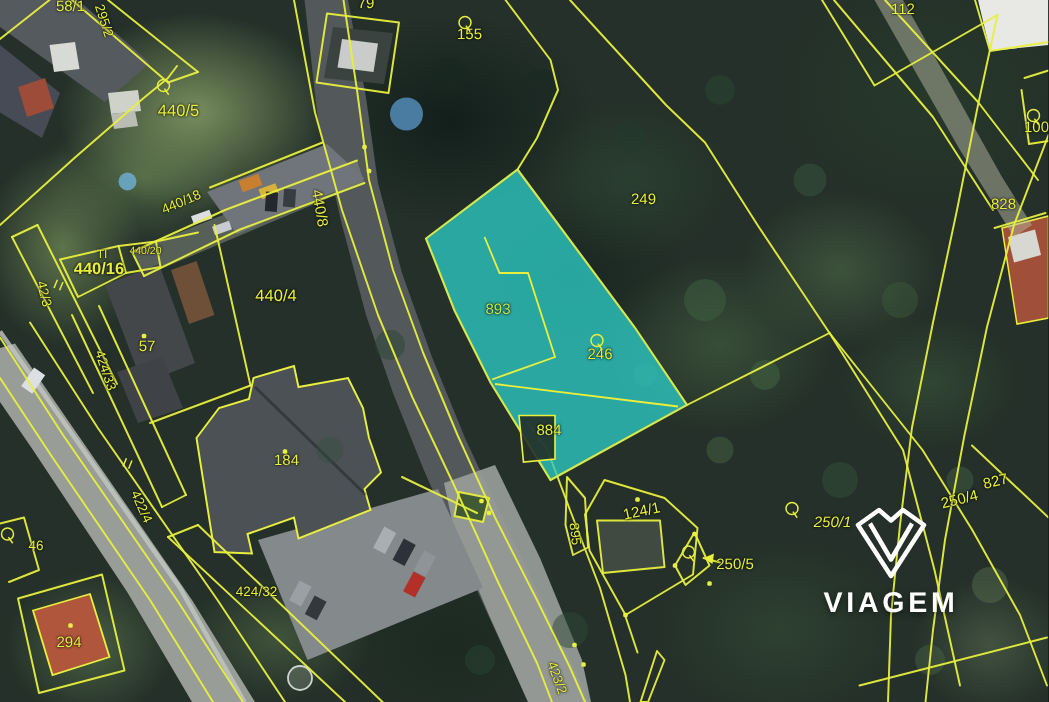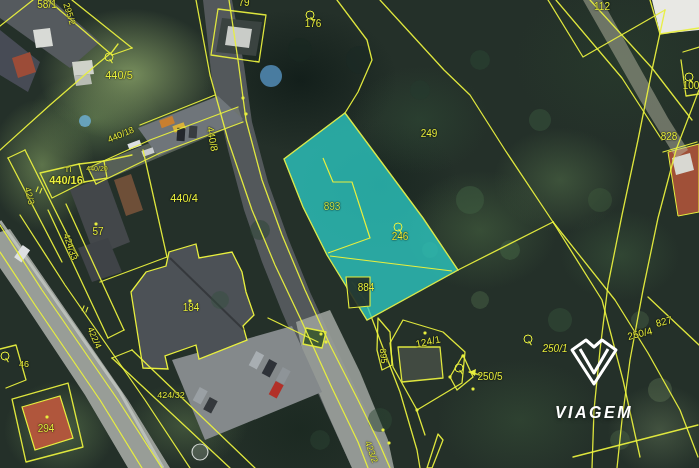--- a/index.html
+++ b/index.html
@@ -42,23 +42,22 @@
   .cmarker::after{
     content:"";position:absolute;width:1.4px;height:5px;background:var(--line);
     left:5px;top:5px;transform:rotate(-35deg);
   }
   .dot{position:absolute;width:3px;height:3px;background:var(--line);transform:translate(-50%,-50%);border-radius:1px;}
   .tick{position:absolute;width:7px;height:6px;transform:translate(-50%,-50%) rotate(22deg);}
   .tick::before,.tick::after{content:"";position:absolute;top:0;width:1.4px;height:6px;background:var(--line);}
   .tick::before{left:1px;} .tick::after{left:5px;}
   .logo{position:absolute;left:524px;top:336px;width:140px;text-align:center;pointer-events:none;}
   .logo-text{
-    color:#fff;font-weight:bold;font-size:16px;letter-spacing:2.5px;margin-top:16px;
+    color:#fff;font-weight:bold;font-size:19px;letter-spacing:2.5px;margin-top:4px;
     text-shadow:0 1px 4px rgba(0,0,0,.55);
-    font-style:italic;
   }
   .logo svg{display:block;margin:0 auto;}
 </style>
 </head>
 <body>
 
 <div class="stage" style="--line: #e8ef3e; --lbl: #e8ef3e;">
   <div class="aerial"></div>
 
   <svg class="overlay" width="699" height="468" viewBox="0 0 699 468">
@@ -217,21 +216,21 @@
       <path d="M330,256 L452,271" stroke="#e8ef3e" stroke-width="1.2" fill="none"></path>
       <path d="M346,277 L370,277 L370,306 L349,308 Z" fill="#233028" fill-opacity="0.9" stroke="#e8ef3e" stroke-width="1.1"></path>
     </g>
   </svg>
 
   <div class="labels">
       <div class="plabel" style="left: 47px; top: 5px; font-size: 10px; transform: translate(-50%, -50%) rotate(0deg);">58/1</div>
       <div class="plabel" style="left: 69px; top: 14px; font-size: 9px; transform: translate(-50%, -50%) rotate(72deg);">295/2</div>
       <div class="plabel" style="left: 108px; top: 75px; font-size: 11px; transform: translate(-50%, -50%) rotate(0deg); padding-left: 22px;">440/5</div>
       <div class="plabel" style="left: 244px; top: 3px; font-size: 10px; transform: translate(-50%, -50%) rotate(0deg);">79</div>
-      <div class="plabel" style="left: 313px; top: 24px; font-size: 10px; transform: translate(-50%, -50%) rotate(0deg);">176</div>
+      <div class="plabel" style="left: 313px; top: 24px; font-size: 10px; transform: translate(-50%, -50%) rotate(0deg);">155</div>
       <div class="plabel" style="left: 602px; top: 7px; font-size: 10px; transform: translate(-50%, -50%) rotate(0deg);">112</div>
       <div class="plabel" style="left: 691px; top: 86px; font-size: 10px; transform: translate(-50%, -50%) rotate(0deg);">100</div>
       <div class="plabel" style="left: 669px; top: 137px; font-size: 10px; transform: translate(-50%, -50%) rotate(0deg);">828</div>
       <div class="plabel" style="left: 429px; top: 134px; font-size: 10px; transform: translate(-50%, -50%) rotate(0deg);">249</div>
       <div class="plabel" style="left: 121px; top: 135px; font-size: 9px; transform: translate(-50%, -50%) rotate(-23deg);">440/18</div>
       <div class="plabel" style="left: 66px; top: 180px; font-size: 11px; font-weight: bold; transform: translate(-50%, -50%) rotate(0deg);">440/16</div>
       <div class="plabel" style="left: 97px; top: 168px; font-size: 7px; transform: translate(-50%, -50%) rotate(0deg);">440/20</div>
       <div class="plabel" style="left: 29px; top: 196px; font-size: 9px; transform: translate(-50%, -50%) rotate(76deg);">42/3</div>
       <div class="plabel" style="left: 184px; top: 198px; font-size: 11px; transform: translate(-50%, -50%) rotate(0deg);">440/4</div>
       <div class="plabel" style="left: 212px; top: 139px; font-size: 10px; transform: translate(-50%, -50%) rotate(80deg);">440/8</div>

